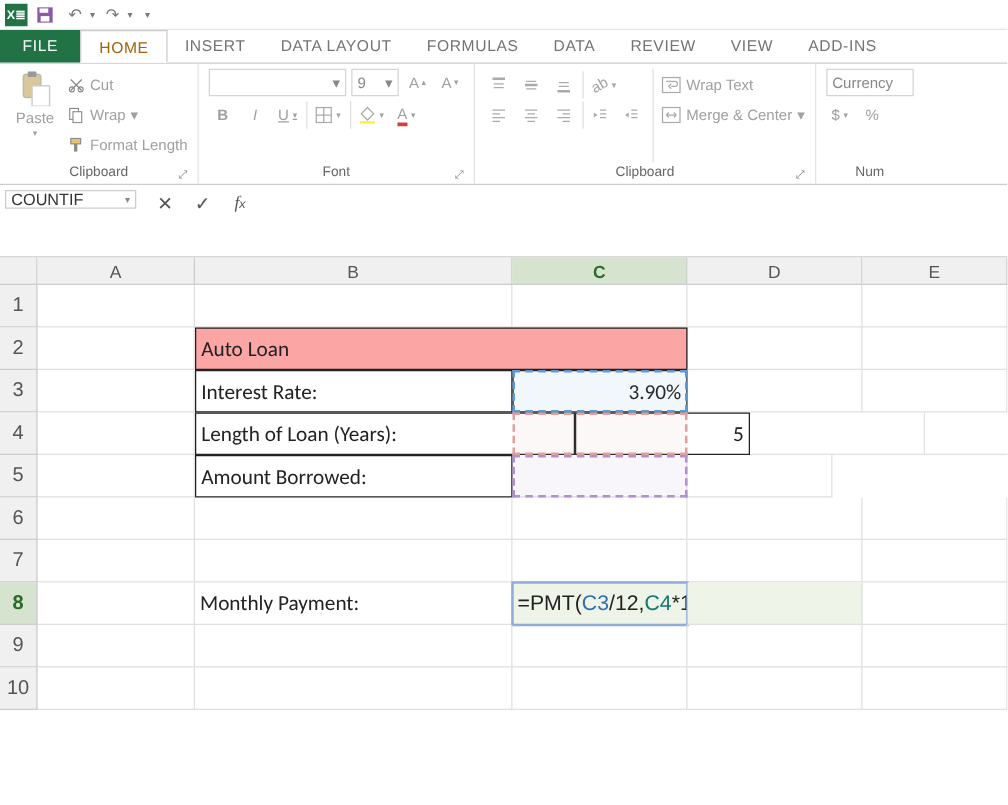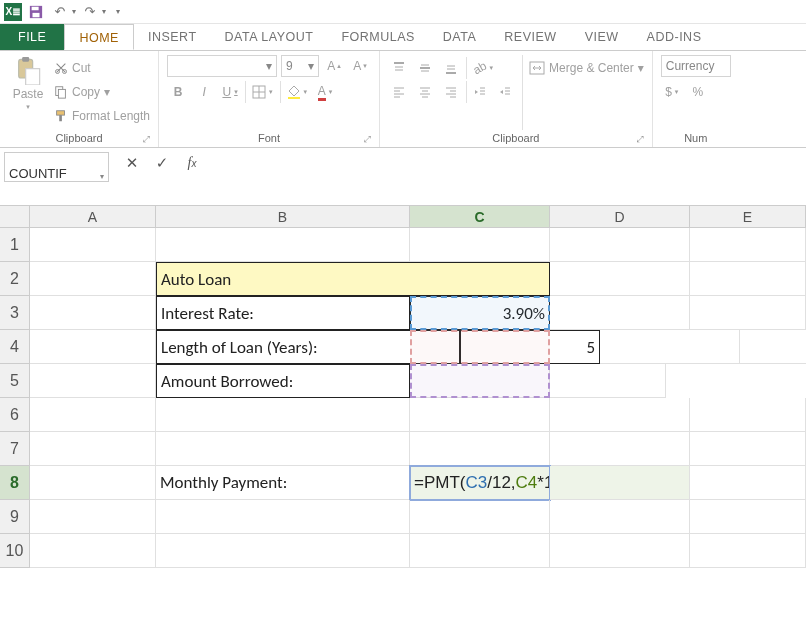--- a/index.html
+++ b/index.html
@@ -30,21 +30,21 @@
   .row { display:flex; align-items:center; gap:4px; height:22px;}
   .rbtn { height:22px; min-width:22px; display:flex; align-items:center; justify-content:center; gap:2px; padding:0 3px; font-size:12px; color:#a0a0a0;}
   .rbtn .dd { font-size:7px; color:#a0a0a0; margin-left:1px;}
   .sel { border:1px solid #d4d4d4; height:22px; background:#fff; display:flex; align-items:center; padding:0 4px; font-size:12px; color:#888;}
   .sel.font { width:110px; justify-content:space-between;}
   .sel.size { width:38px; justify-content:space-between;}
   svg { display:block; }
   
   
   .fx-row { height:58px; display:flex; border-bottom:1px solid #ccc; align-items:flex-start; padding-top:4px;}
-  .name-box { width:105px; height:30px; border:1px solid #ccc; display:flex; align-items:flex-end; justify-content:space-between; padding:0 4px; margin:0 6px 0 4px; font-size:13px; color:#333;}
+  .name-box { width:105px; height:15px; border:1px solid #ccc; display:flex; align-items:center; justify-content:space-between; padding:0 4px; margin:0 6px 0 4px; font-size:13px; color:#333;}
   .name-box .dd { font-size:8px; color:#888;}
   .fx-ctrls { display:flex; align-items:center; gap:8px; padding:0 6px; height:22px;}
   .fx-ctrl { width:22px; height:22px; display:flex; align-items:center; justify-content:center; font-size:15px; color:#555;}
   .fx-ctrl.fx { font-style:italic; font-family:"Times New Roman",serif; font-size:14px;}
   .formula-text { flex:1; height:54px; border-left:1px solid #ccc; padding:3px 8px; font-size:14px; color:#222; font-family:Calibri,Arial,sans-serif;}
   
   
   .grid-wrap { position:relative; }
   .col-headers { display:flex; height:22px; }
   .corner { width:30px; height:22px; background:#f0f0f0; border-right:1px solid #ccc; border-bottom:1px solid #ccc;}
@@ -52,28 +52,28 @@
   .col-h.active { background:#d5e3cf; color:#2a6b2a; font-weight:bold;}
   .grid-body { display:flex; }
   .row-headers { display:flex; flex-direction:column; }
   .row-h { width:30px; background:#f0f0f0; border-right:1px solid #ccc; border-bottom:1px solid #ccc; text-align:center; font-size:16px; color:#555; display:flex; align-items:center; justify-content:center;}
   .row-h.active { background:#d5e3cf; color:#2a6b2a; font-weight:bold;}
   .cells { position:relative; }
   .cell-row { display:flex; }
   .cell { border-right:1px solid #e0e0e0; border-bottom:1px solid #e0e0e0; font-size:17px; font-family:Calibri,Arial,sans-serif; color:#222; padding:0 4px; display:flex; align-items:center; overflow:visible; white-space:nowrap;}
   
   
-  .tbl-head { background:#fef9c3; border:1px solid #222 !important; font-weight:normal;}
+  .tbl-head { background:#fca5a5; border:1px solid #222 !important; font-weight:normal;}
   .tbl-body { border:1px solid #222 !important; }
   .tbl-body.c { justify-content:flex-end; }
   
   
   .edit-cell { background:#eef4e8; outline:2px solid #8faadc; outline-offset:-1px; font-family:Calibri,Arial,sans-serif; font-size:17px; white-space:nowrap;}
   .cr-blue { color:#2f6fb0; }
-  .cr-red  { color:#4d7c0f; }
+  .cr-red  { color:#0f766e; }
   .cr-purp { color:#8a5aa8; }
   
   
   .ref-box { position:absolute; pointer-events:none; }
   .ref-box.blue   { border:2px dashed #5b9bd5; background:rgba(91,155,213,0.08);}
   .ref-box.red    { border:2px dashed #e0a0a0; background:rgba(224,160,160,0.08);}
   .ref-box.purple { border:2px dashed #b090d0; background:rgba(176,144,208,0.08);}
 </style>
 </head>
 <body>
@@ -126,21 +126,21 @@
               <circle cx="4" cy="12" r="2.3" fill="none" stroke="#888"></circle>
               <circle cx="12" cy="12" r="2.3" fill="none" stroke="#888"></circle>
             </svg>
           <span>Cut</span>
         </div>
         <div class="row">
           <svg width="14" height="14" viewBox="0 0 16 16">
               <rect x="2" y="2" width="8" height="10" fill="none" stroke="#888"></rect>
               <rect x="5" y="5" width="8" height="10" fill="#fff" stroke="#888"></rect>
             </svg>
-          <span>Copy</span>
+          <span>Wrap</span>
             <span class="dd">▾</span>
         </div>
         <div class="row">
           <svg width="14" height="14" viewBox="0 0 16 16">
               <rect x="3" y="2" width="9" height="5" fill="#e8c070" stroke="#888"></rect>
               <rect x="6" y="7" width="3" height="7" fill="#888"></rect>
             </svg>
           <span>Format Length</span>
         </div>
       </div>
@@ -260,20 +260,28 @@
               <svg width="14" height="14">
                 <path d="M2 7 L5 5 L5 9 Z" fill="#aaa"></path>
                 <line x1="7" y1="3" x2="12" y2="3" stroke="#aaa"></line>
                 <line x1="7" y1="6" x2="12" y2="6" stroke="#aaa"></line>
                 <line x1="7" y1="9" x2="12" y2="9" stroke="#aaa"></line>
               </svg>
             </div>
         </div>
       </div>
       <div class="stack" style="border-left:1px solid #e0e0e0;padding-left:6px">
+        <div class="row">
+          <svg width="16" height="14">
+              <rect x="1" y="1" width="14" height="12" fill="none" stroke="#aaa"></rect>
+              <path d="M4 4 h7 a2 2 0 0 1 0 4 h-3" fill="none" stroke="#aaa"></path>
+              <path d="M8 6 l-2 2 l2 2" fill="none" stroke="#aaa"></path>
+            </svg>
+          <span>Wrap Text</span>
+        </div>
         <div class="row">
           <svg width="16" height="14">
               <rect x="1" y="1" width="14" height="12" fill="none" stroke="#aaa"></rect>
               <path d="M4 7 h8 M4 7 l2 -2 M4 7 l2 2 M12 7 l-2 -2 M12 7 l-2 2" stroke="#aaa" fill="none"></path>
             </svg>
           <span>Merge &amp; Center</span>
             <span class="dd">▾</span>
         </div>
       </div>
     </div>

